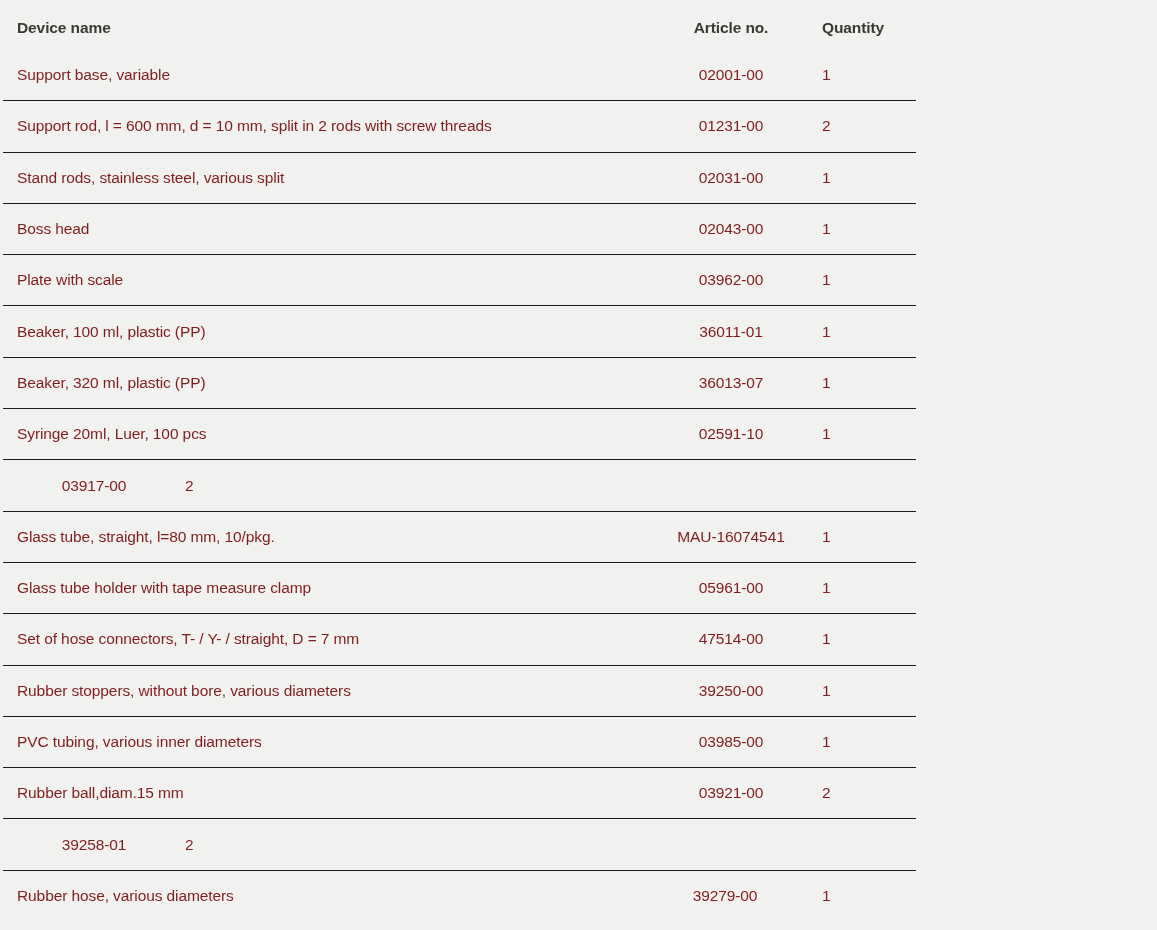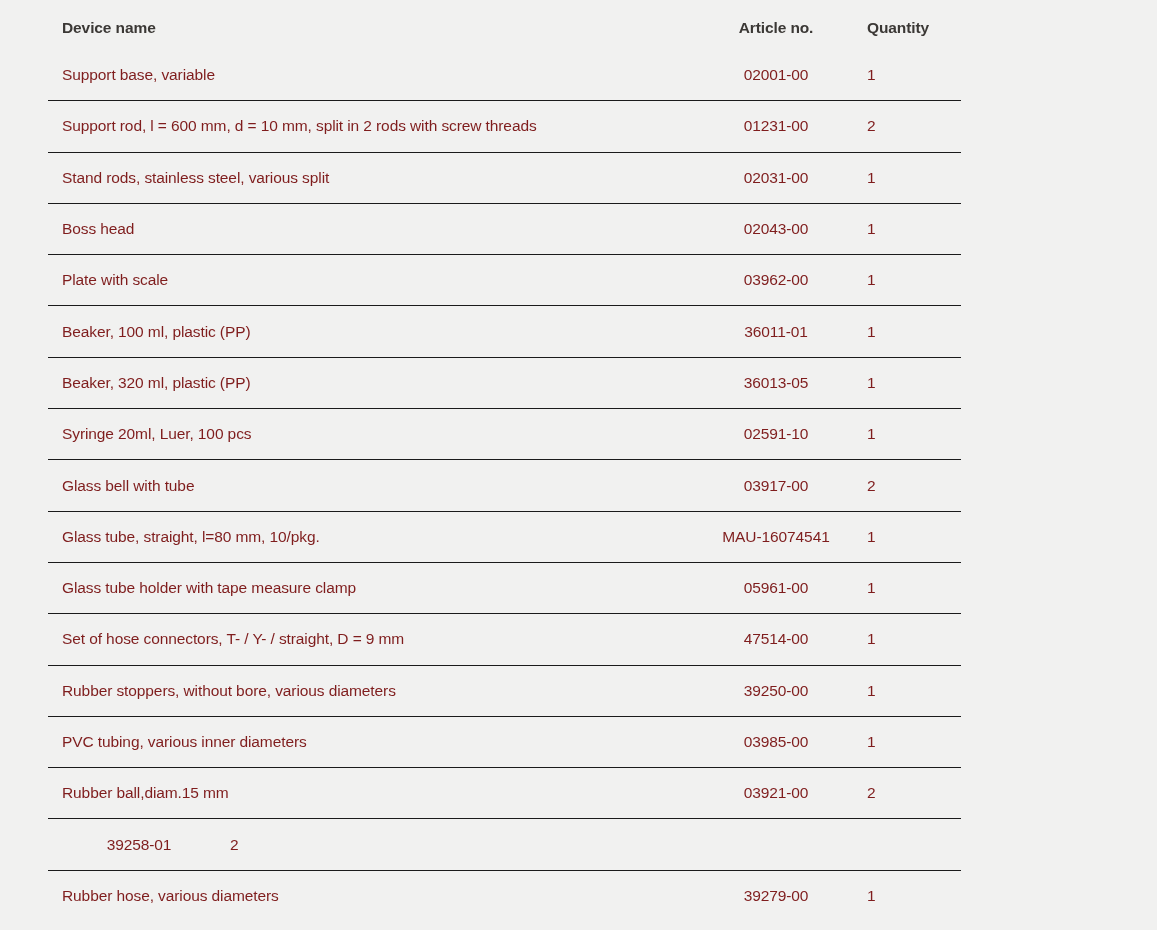--- a/index.html
+++ b/index.html
@@ -10,41 +10,41 @@
     background: #f1f1f0;
     font-family: "Liberation Sans", sans-serif;
   }
   .page {
     width: 919px;
     height: 930px;
     box-sizing: border-box;
     padding: 6px 3px 0 3px;
     background: #f1f1f0;
     overflow: hidden;
-    margin-left: 45px;
   }
   .trow {
     display: flex;
     align-items: center;
     box-sizing: border-box;
     height: 51.3px;
     border-bottom: 1px solid #1b1b1b;
     padding-right: 8px;
     color: #7f1d1d;
     font-size: 15.5px;
     letter-spacing: -0.1px;
   }
   .trow.header {
     height: 44px;
     border-bottom: none;
     font-weight: bold;
     color: #3b3835;
   }
   .trow:last-child {
     border-bottom: none;
+    gap: 6px;
   }
   .cell { box-sizing: border-box; }
   .cell.name {
     flex: 1;
     padding-left: 14px;
     white-space: nowrap;
     overflow: hidden;
   }
   .cell.article {
     width: 182px;
@@ -101,50 +101,49 @@
   </div>
 
   <div class="trow">
     <div class="cell name">Beaker, 100 ml, plastic (PP)</div>
     <div class="cell article">36011-01</div>
     <div class="cell qty">1</div>
   </div>
 
   <div class="trow">
     <div class="cell name">Beaker, 320 ml, plastic (PP)</div>
-    <div class="cell article">36013-05</div>
+    <div class="cell article">36013-07</div>
     <div class="cell qty">1</div>
   </div>
 
   <div class="trow">
     <div class="cell name">Syringe 20ml, Luer, 100 pcs</div>
     <div class="cell article">02591-10</div>
     <div class="cell qty">1</div>
   </div>
 
   <div class="trow">
-    <div class="cell name">Glass bell with tube</div>
     <div class="cell article">03917-00</div>
     <div class="cell qty">2</div>
   </div>
 
   <div class="trow">
     <div class="cell name">Glass tube, straight, l=80 mm, 10/pkg.</div>
     <div class="cell article">MAU-16074541</div>
     <div class="cell qty">1</div>
   </div>
 
   <div class="trow">
     <div class="cell name">Glass tube holder with tape measure clamp</div>
     <div class="cell article">05961-00</div>
     <div class="cell qty">1</div>
   </div>
 
   <div class="trow">
-    <div class="cell name">Set of hose connectors, T- / Y- / straight, D = 9 mm</div>
+    <div class="cell name">Set of hose connectors, T- / Y- / straight, D = 7 mm</div>
     <div class="cell article">47514-00</div>
     <div class="cell qty">1</div>
   </div>
 
   <div class="trow">
     <div class="cell name">Rubber stoppers, without bore, various diameters</div>
     <div class="cell article">39250-00</div>
     <div class="cell qty">1</div>
   </div>
 

